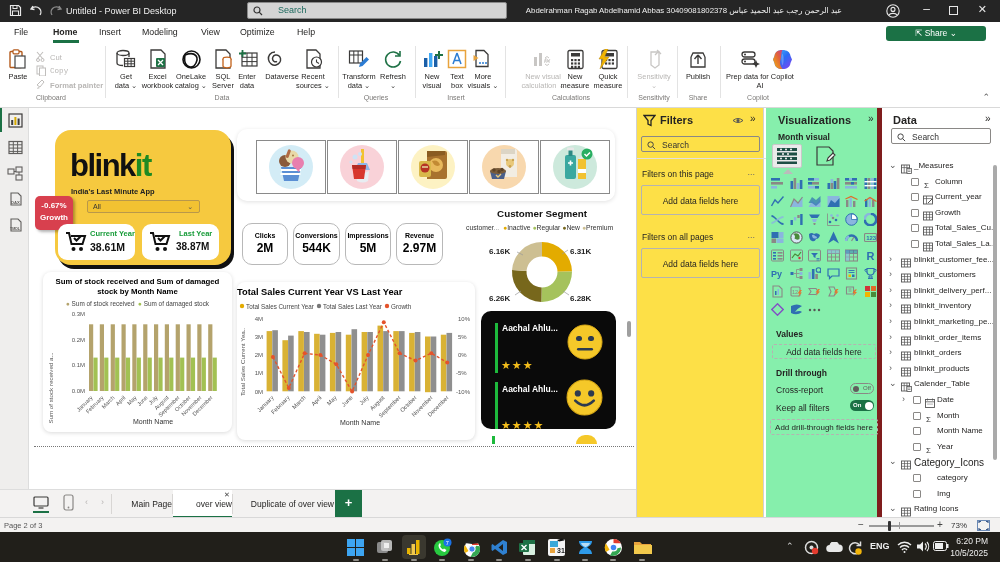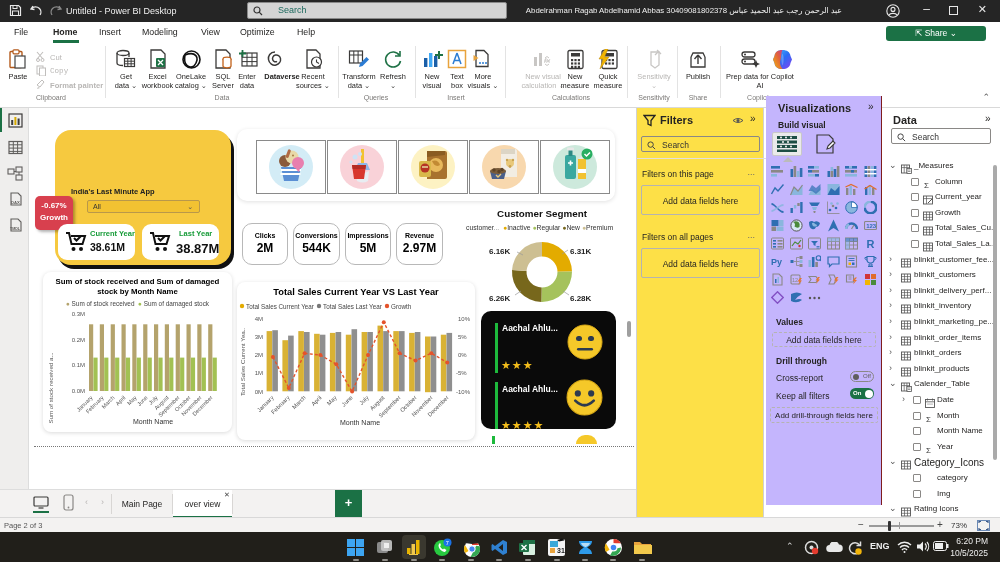--- a/index.html
+++ b/index.html
@@ -21,29 +21,29 @@
 .rlabel.dis{color:#b8b6b4;}
 .smalllabel{position:absolute;font-size:7.6px;color:#b8b6b4;}
 #sharebtn{position:absolute;right:14px;top:4px;width:100px;height:15px;background:#1b7145;border-radius:3px;color:#fff;font-size:8.5px;text-align:center;line-height:15px;}
 
 #sidebar{position:absolute;left:0;top:108px;width:29px;height:381px;background:#efeeed;border-right:1px solid #ddd;}
 #sidebar .accent{position:absolute;left:0;top:0;width:2px;height:24px;background:#1b7145;}
 
 #canvas{position:absolute;left:29px;top:108px;width:607px;height:381px;background:#ffffff;}
 
 #filters{position:absolute;left:636px;top:108px;width:128px;height:409px;background:#fde047;border-left:1px solid #d1d1d1;border-right:1px solid #d1d1d1;}
-#viz{position:absolute;left:766px;top:96px;width:116px;height:409px;background:#c4b5fd;border-right:1px solid #7f1d1d;}
+#viz{position:absolute;left:766px;top:108px;width:116px;height:409px;background:#86efac;border-right:5px solid #7f1d1d;}
 #data{position:absolute;left:882px;top:108px;width:118px;height:409px;background:#fff;}
 .phead{font-size:11px;font-weight:bold;color:#252423;}
 .addfield{border:1px dashed #b5b3b1;border-radius:2px;font-size:8.5px;color:#252423;text-align:center;}
 
 #tabbar{position:absolute;left:0;top:489px;width:636px;height:28px;background:#f3f2f1;border-top:1px solid #ddd;}
 #statusbar{position:absolute;left:0;top:517px;width:1000px;height:15px;background:#f3f2f1;border-top:1px solid #d8d8d8;font-size:7.5px;color:#555;}
 #taskbar{position:absolute;left:0;top:532px;width:1000px;height:30px;background:#211f1a;}
-.tab{position:absolute;top:0;height:28px;font-size:8.5px;color:#252423;text-align:center;line-height:28px;}
+.tab{position:absolute;top:0;height:28px;font-size:8.5px;color:#252423;text-align:right;line-height:28px;}
 </style>
 </head>
 <body>
 <div id="root">
 <div id="titlebar">
  <svg class="abs" style="left:9px;top:4px" width="13" height="13" viewBox="0 0 13 13">
         <path d="M1.5 1.5h8l2 2v8h-10z" fill="none" stroke="#e8e8e8" stroke-width="1.2"></path>
         <rect x="3.5" y="7" width="6" height="4.5" fill="none" stroke="#e8e8e8"></rect>
         <rect x="4" y="1.5" width="4" height="3" fill="none" stroke="#e8e8e8"></rect>
       </svg>
@@ -148,21 +148,21 @@
  <div class="rlabel" style="left:203px;top:51px;width:40px;">SQL<br>Server</div>
  <svg class="abs" style="left:238px;top:27px" width="21" height="21" viewBox="0 0 21 21">
         <rect x="4" y="4" width="15" height="13" fill="#fff" stroke="#3b3a39" stroke-width="1.2"></rect>
         <path d="M4 8.3 H19 M4 12.6 H19 M9 4 V17 M14 4 V17" stroke="#3b3a39"></path>
         <path d="M4.5 1 v7 M1 4.5 h7" stroke="#1e7145" stroke-width="1.8"></path>
       </svg>
  <div class="rlabel" style="left:227px;top:51px;width:40px;">Enter<br>data</div>
  <svg class="abs" style="left:265px;top:27px" width="20" height="20" viewBox="0 0 20 20">
         <path d="M10 3 C5 3 3 7 3.5 10.5 C4 14.5 8 17 11 16 C14 15.2 16 12.5 15.5 9.5 C15 6.8 12.5 5.5 10.5 6 C8 6.6 7 9 7.8 11 C8.5 12.7 10.5 13.3 12 12.3" fill="none" stroke="#3b3a39" stroke-width="1.5"></path>
       </svg>
- <div class="rlabel" style="left:250px;top:51px;width:64px;font-weight:bold;">Dataverse</div>
+ <div class="rlabel" style="left:250px;top:51px;width:64px;">Dataverse</div>
  <svg class="abs" style="left:304px;top:27px" width="20" height="21" viewBox="0 0 20 21">
         <path d="M3 1 h9 l4 4 v14 h-13 z" fill="none" stroke="#3b3a39" stroke-width="1.3"></path>
         <circle cx="12.5" cy="13" r="5" fill="#fff" stroke="#3b3a39" stroke-width="1.2"></circle>
         <path d="M12.5 10.5 V13 L15 14.5" fill="none" stroke="#3b3a39" stroke-width="1.1"></path>
       </svg>
  <div class="rlabel" style="left:288px;top:51px;width:50px;">Recent<br>sources ⌄</div>
 
  <svg class="abs" style="left:348px;top:27px" width="21" height="21" viewBox="0 0 21 21">
         <rect x="1.5" y="2" width="13" height="12" fill="#fff" stroke="#3b3a39" stroke-width="1.2"></rect>
         <path d="M1.5 6 H14.5 M5.8 2 V14 M10.1 2 V14" stroke="#3b3a39"></path>
@@ -297,20 +297,21 @@
         <text x="3" y="12" font-size="4.2" fill="#605e5c" font-weight="bold">DAX</text>
       </svg>
  <svg class="abs" style="left:8px;top:110px" width="15" height="17" viewBox="0 0 15 17">
         <path d="M3 1 h7 l3 3 v9 h-10 z" fill="none" stroke="#605e5c" stroke-width="1.1"></path>
         <text x="2" y="12" font-size="3.6" fill="#605e5c" font-weight="bold">TMDL</text>
       </svg>
 </div>
 <div id="canvas">
 
  <div class="abs" style="left:26px;top:22px;width:176px;height:135px;background:#f6c93f;border-radius:16px;box-shadow:3px 4px 0 #111;">
+   <div class="abs" style="left:15px;top:18px;font-size:31px;font-weight:bold;letter-spacing:-1.5px;color:#111;">blink<span style="color:#1e8a23;">it</span></div>
    <div class="abs" style="left:16px;top:57px;font-size:7.5px;font-weight:bold;color:#222;">India's Last Minute App</div>
    <div class="abs" style="left:32px;top:70px;width:113px;height:13px;background:#f2c232;border:1px solid #b9984a;border-radius:2px;font-size:7px;color:#333;line-height:12px;padding-left:5px;">All<span style="position:absolute;right:6px;top:0;color:#555;">⌄</span></div>
  </div>
  <div class="abs" style="left:6px;top:88px;width:38px;height:34px;background:#d8404e;border-radius:5px;box-shadow:2px 2px 3px rgba(0,0,0,0.3);text-align:center;">
    <div style="font-size:8px;font-weight:bold;color:#fff;margin-top:5px;">-0.67%</div>
    <div style="font-size:8px;font-weight:bold;color:#fff;margin-top:3px;">Growth</div>
  </div>
  <div class="abs" style="left:29px;top:116px;width:77px;height:36px;background:#fff;border-radius:9px;padding-left:16px;">
    <svg class="abs" style="left:7px;top:7px" width="24" height="22" viewBox="0 0 24 22">
           <path d="M1 2 h3 l2.5 11 h11 l2.5 -8 h-14" fill="none" stroke="#111" stroke-width="2"></path>
@@ -322,21 +323,21 @@
    <div class="abs" style="left:32px;top:17px;font-size:10.5px;font-weight:bold;color:#111;">38.61M</div>
  </div>
  <div class="abs" style="left:113px;top:116px;width:77px;height:36px;background:#fff;border-radius:9px;">
    <svg class="abs" style="left:7px;top:7px" width="24" height="22" viewBox="0 0 24 22">
           <path d="M1 2 h3 l2.5 11 h11 l2.5 -8 h-14" fill="none" stroke="#111" stroke-width="2"></path>
           <path d="M9 7 l2.5 2.5 L16 5" stroke="#111" stroke-width="2" fill="none"></path>
           <circle cx="8.5" cy="18" r="2" fill="#111"></circle>
           <circle cx="16" cy="18" r="2" fill="#111"></circle>
         </svg>
    <div class="abs" style="left:37px;top:5px;font-size:7.5px;font-weight:bold;color:#169b38;">Last Year</div>
-   <div class="abs" style="left:34px;top:17px;font-size:13px;font-weight:bold;color:#111;">38.87M</div>
+   <div class="abs" style="left:34px;top:17px;font-size:10px;font-weight:bold;color:#111;">38.87M</div>
  </div>
 
  <div class="abs" style="left:208px;top:21px;width:378px;height:72px;background:#fff;border-radius:10px;box-shadow:0 1px 4px rgba(0,0,0,0.12);"></div>
  <div class="abs" style="left:575px;top:48px;font-size:13px;color:#666;">›</div>
 
  <div class="abs" style="left:227px;top:32px;width:70px;height:54px;background:#fff;border:1px solid #8a8a8a;">
   <svg width="68" height="52">
           <circle cx="34" cy="26" r="22" fill="#d3ecf6"></circle>
           <path d="M24 26 h20 l-3 14 h-14 z" fill="#5b8fd4"></path>
           <path d="M24 29 h20 M23.5 33 h20" stroke="#fff" stroke-width="2"></path>
@@ -488,21 +489,21 @@
     <text x="137" y="90" transform="rotate(-45 137 90)" text-anchor="end">September</text>
     <text x="148" y="90" transform="rotate(-45 148 90)" text-anchor="end">October</text>
     <text x="159" y="90" transform="rotate(-45 159 90)" text-anchor="end">November</text>
     <text x="170" y="90" transform="rotate(-45 170 90)" text-anchor="end">December</text>
    </g>
    <text x="110" y="116" font-size="7" fill="#333" text-anchor="middle">Month Name</text>
   </svg>
  </div>
 
  <div class="abs" style="left:208px;top:174px;width:238px;height:158px;background:#fff;border-radius:8px;box-shadow:0 1px 4px rgba(0,0,0,0.15);">
-  <div style="text-align:center;font-size:9.3px;font-weight:bold;margin-top:5px;">Total Sales Current Year VS Last Year</div>
+  <div style="text-align:left;font-size:9.3px;font-weight:bold;margin-top:5px;">Total Sales Current Year VS Last Year</div>
   <svg class="abs" style="left:0;top:18px" width="238" height="140" viewBox="0 0 238 140">
    <g font-size="6.3" fill="#444">
     <circle cx="5" cy="6" r="2.2" fill="#e3ab00"></circle>
             <text x="9" y="8.5">Total Sales Current Year</text>
     <circle cx="82" cy="6" r="2.2" fill="#777"></circle>
             <text x="86" y="8.5">Total Sales Last Year</text>
     <circle cx="150" cy="6" r="2.2" fill="#e4532c"></circle>
             <text x="154" y="8.5">Growth</text>
    </g>
    <text x="8" y="62" font-size="6.2" fill="#555" transform="rotate(-90 8 62)" text-anchor="middle">Total Sales Current Yea..</text>
@@ -630,21 +631,21 @@
  <div class="abs" style="left:5px;top:61px;font-size:8.5px;color:#252423;">Filters on this page</div>
  <div class="abs" style="right:8px;top:59px;font-size:9px;color:#666;">...</div>
  <div class="addfield abs" style="left:4px;top:77px;width:119px;height:30px;line-height:30px;border-style:solid;">Add data fields here</div>
  <div class="abs" style="left:5px;top:124px;font-size:8.5px;color:#252423;">Filters on all pages</div>
  <div class="abs" style="right:8px;top:122px;font-size:9px;color:#666;">...</div>
  <div class="addfield abs" style="left:4px;top:140px;width:119px;height:30px;line-height:30px;border-style:solid;">Add data fields here</div>
 </div>
 <div id="viz">
  <div class="phead abs" style="left:12px;top:6px;">Visualizations</div>
  <div class="abs" style="left:102px;top:5px;font-size:10px;color:#252423;">»</div>
- <div class="abs" style="left:12px;top:24px;font-size:8.5px;font-weight:bold;color:#252423;">Build visual</div>
+ <div class="abs" style="left:12px;top:24px;font-size:8.5px;font-weight:bold;color:#252423;">Month visual</div>
  <div class="abs" style="left:6px;top:36px;width:30px;height:24px;background:#eaeaea;border:1px solid #c8c8c8;border-radius:2px;"></div>
  <svg class="abs" style="left:11px;top:40px" width="20" height="16" viewBox="0 0 20 16">
         <g fill="#1d4e44">
           <rect x="0" y="0" width="20" height="3"></rect>
           <rect x="0" y="4.5" width="20" height="3"></rect>
           <rect x="0" y="9" width="20" height="3"></rect>
           <rect x="0" y="13.5" width="20" height="2.5"></rect>
         </g>
         <g fill="#f5f5f5">
           <circle cx="4" cy="1.5" r="1"></circle>
@@ -1111,20 +1112,21 @@
         <circle cx="5.5" cy="13.5" r="0.9" fill="#8a8886"></circle>
       </svg>
  <div class="abs" style="left:85px;top:7px;font-size:9px;color:#b8b6b4;">‹</div>
  <div class="abs" style="left:101px;top:7px;font-size:9px;color:#b8b6b4;">›</div>
  <div class="abs" style="left:111px;top:4px;width:1px;height:20px;background:#d8d6d4;"></div>
  <div class="tab" style="left:112px;width:60px;">Main Page</div>
  <div class="abs" style="left:172px;top:4px;width:1px;height:20px;background:#d8d6d4;"></div>
  <div class="tab" style="left:173px;width:59px;background:#fff;border-bottom:2px solid #1b7145;">over view</div>
  <div class="abs" style="left:224px;top:1px;font-size:7px;color:#444;">✕</div>
  <div class="abs" style="left:232px;top:4px;width:1px;height:20px;background:#d8d6d4;"></div>
+ <div class="tab" style="left:233px;width:101px;">Duplicate of over view</div>
  <div class="abs" style="left:335px;top:0px;width:27px;height:28px;background:#1b7145;color:#fff;font-size:13px;text-align:center;line-height:26px;font-weight:bold;">+</div>
 </div>
 <div id="statusbar">
  <div class="abs" style="left:4px;top:3px;">Page 2 of 3</div>
  <div class="abs" style="left:858px;top:1px;font-size:10px;color:#444;">−</div>
  <div class="abs" style="left:869px;top:7px;width:65px;height:1.5px;background:#9a9a9a;"></div>
  <div class="abs" style="left:888px;top:2.5px;width:3px;height:10px;background:#333;border-radius:1px;"></div>
  <div class="abs" style="left:899px;top:4px;width:1px;height:7px;background:#9a9a9a;"></div>
  <div class="abs" style="left:937px;top:1px;font-size:10px;color:#444;">+</div>
  <div class="abs" style="left:951px;top:3px;font-size:8px;color:#333;">73%</div>

